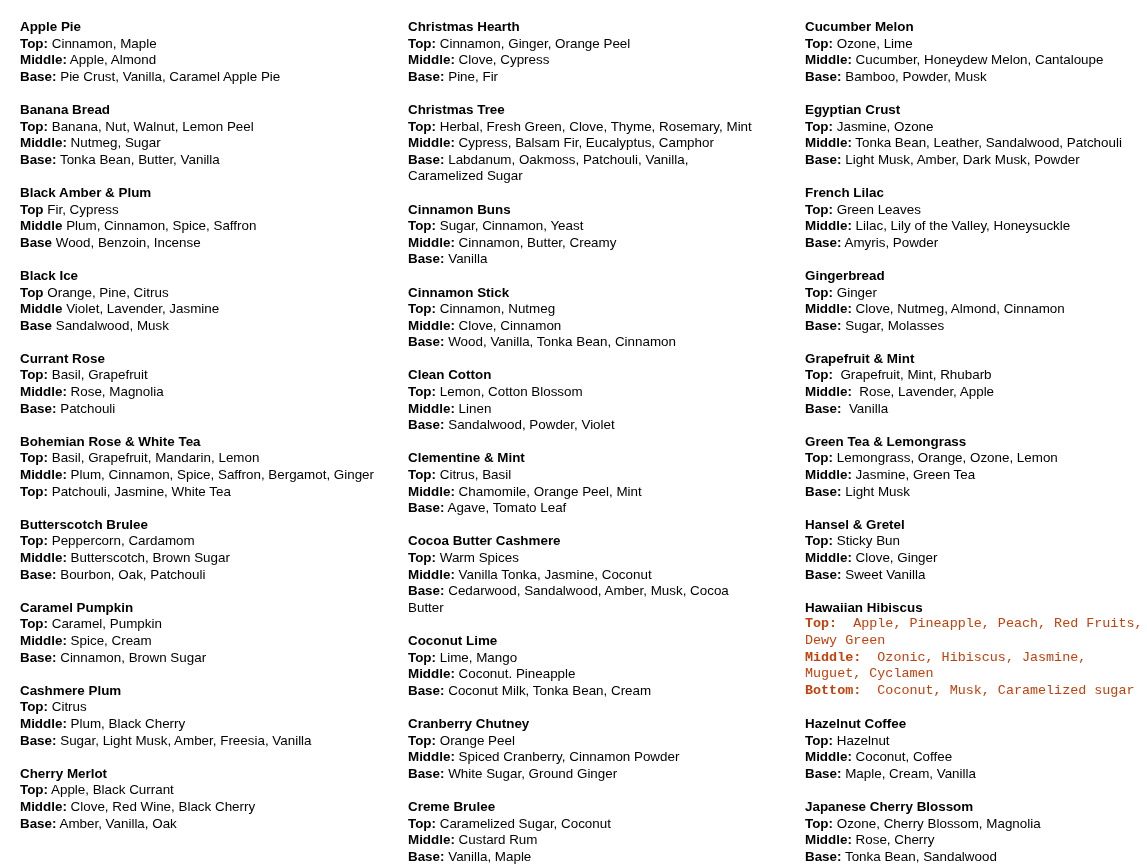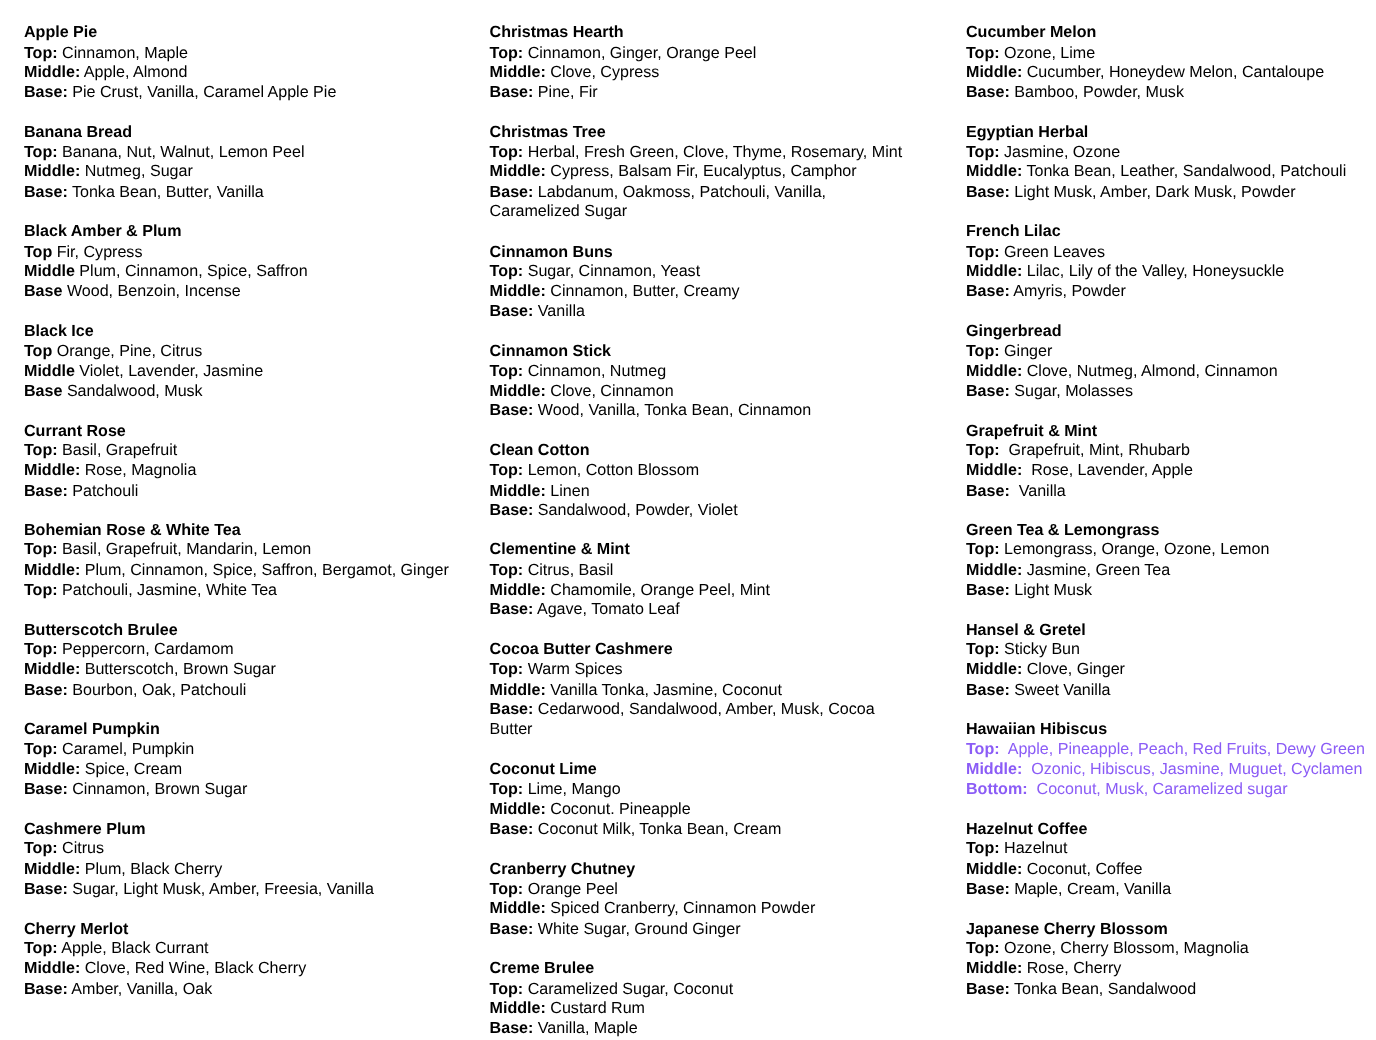--- a/index.html
+++ b/index.html
@@ -16,21 +16,21 @@
   }
   .page { position: absolute; inset: 0; background: #ffffff; }
   .column { position: absolute; top: 19px; }
   .column-1 { left: 20px;   width: 392px; }
   .column-2 { left: 408px; width: 345px; }
   .column-3 { left: 805px; width: 342px; }
   .entry { margin-bottom: 16.6px; }
   .entry-title { font-weight: 700; }
   .note-label { font-weight: 700; }
   .note-value { white-space: pre-wrap; }
-  .entry.muted .note-line { color: #8b5cf6; }
+  .entry.muted .note-line { color: #c2410c; font-family: Liberation Mono, monospace; }
 </style>
 </head>
 <body>
 
 <div class="page">
   <div id="columns">
       <div class="column column-1">
   <div class="entry">
     <div class="entry-title">Apple Pie</div>
   <div class="note-line"><span class="note-label">Top:</span><span class="note-value"> Cinnamon, Maple</span></div>
@@ -174,21 +174,21 @@
 </div>
       <div class="column column-3">
   <div class="entry">
     <div class="entry-title">Cucumber Melon</div>
   <div class="note-line"><span class="note-label">Top:</span><span class="note-value"> Ozone, Lime</span></div>
           <div class="note-line"><span class="note-label">Middle:</span><span class="note-value"> Cucumber, Honeydew Melon, Cantaloupe</span></div>
           <div class="note-line"><span class="note-label">Base:</span><span class="note-value"> Bamboo, Powder, Musk</span></div>
         </div>
 
   <div class="entry">
-    <div class="entry-title">Egyptian Herbal</div>
+    <div class="entry-title">Egyptian Crust</div>
   <div class="note-line"><span class="note-label">Top:</span><span class="note-value"> Jasmine, Ozone</span></div>
           <div class="note-line"><span class="note-label">Middle:</span><span class="note-value"> Tonka Bean, Leather, Sandalwood, Patchouli</span></div>
           <div class="note-line"><span class="note-label">Base:</span><span class="note-value"> Light Musk, Amber, Dark Musk, Powder</span></div>
         </div>
 
   <div class="entry">
     <div class="entry-title">French Lilac</div>
   <div class="note-line"><span class="note-label">Top:</span><span class="note-value"> Green Leaves</span></div>
           <div class="note-line"><span class="note-label">Middle:</span><span class="note-value"> Lilac, Lily of the Valley, Honeysuckle</span></div>
           <div class="note-line"><span class="note-label">Base:</span><span class="note-value"> Amyris, Powder</span></div>

